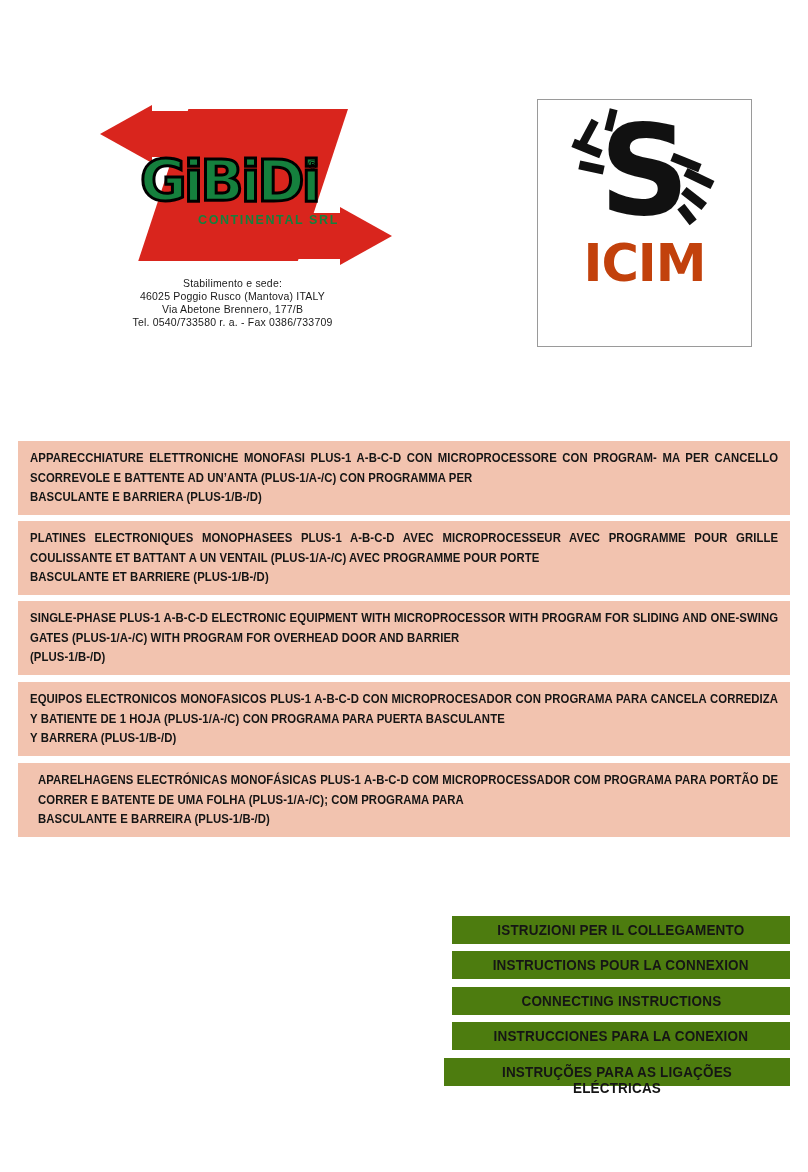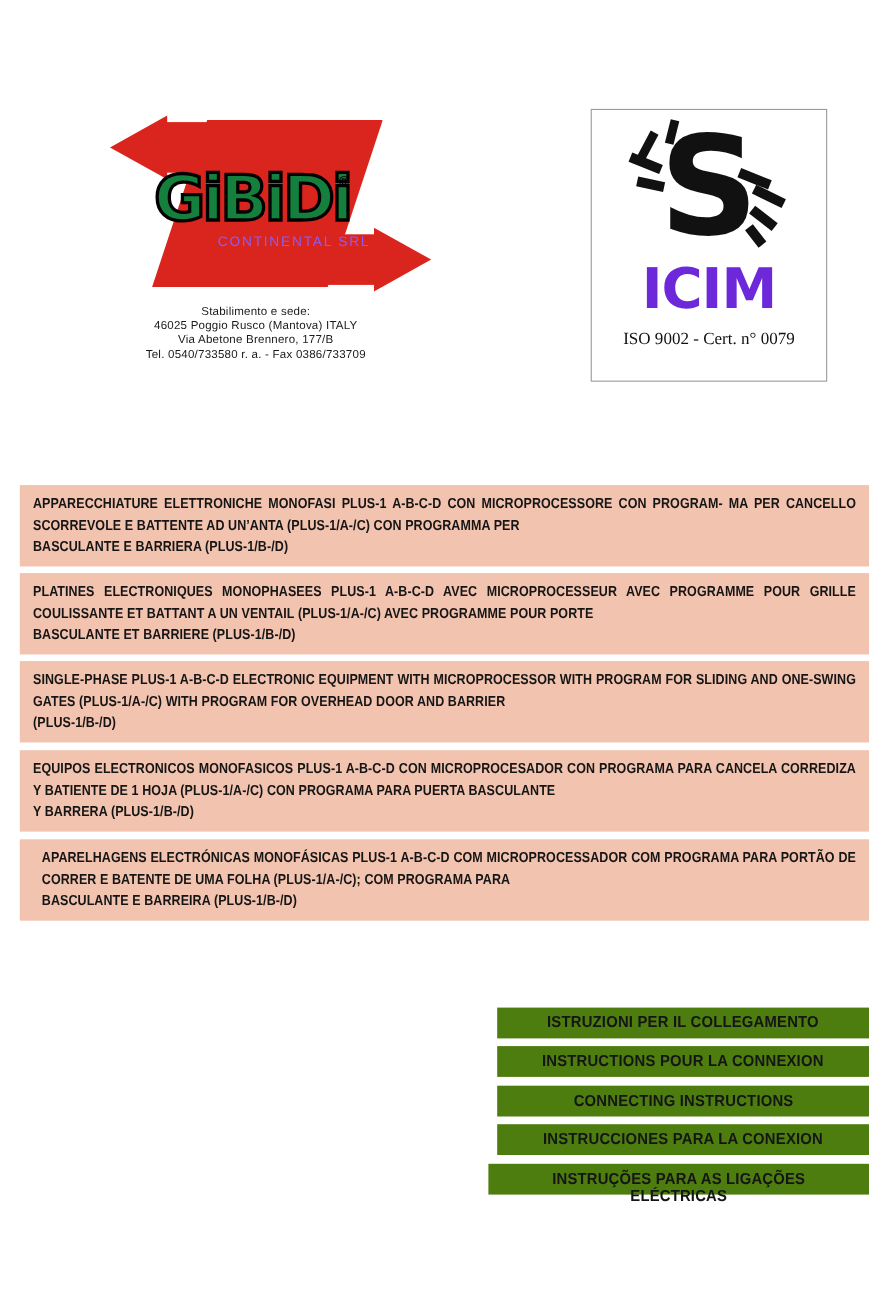--- a/index.html
+++ b/index.html
@@ -101,23 +101,23 @@
     font-size: 13px;
     color: #000;
     font-weight: bold;
   }
   #logo-subtitle {
     position: absolute;
     left: 98px;
     top: 108px;
     font-family: "Liberation Sans", sans-serif;
     font-size: 12.5px;
-    font-weight: normal;
+    font-weight: bold;
     letter-spacing: 1.6px;
-    color: #8b5cf6;
+    color: #15803d;
     white-space: nowrap;
   }
   #company-address {
     position: absolute;
     left: 0;
     top: 172px;
     width: 265px;
     text-align: center;
     font-family: "Liberation Sans", sans-serif;
     font-size: 10.5px;
@@ -162,21 +162,21 @@
   #icim-text {
     position: absolute;
     left: 0;
     top: 136px;
     width: 213px;
     text-align: center;
     font-family: "DejaVu Sans", sans-serif;
     font-weight: bold;
     font-size: 51px;
     line-height: 56px;
-    color: #6d28d9;
+    color: #c2410c;
     letter-spacing: -1px;
   }
   #icim-iso {
     position: absolute;
     left: 0;
     top: 200px;
     width: 213px;
     text-align: center;
     font-family: "Liberation Serif", serif;
     font-size: 15.5px;
@@ -272,21 +272,20 @@
       <div class="ray" style="left:69px;  top:3px;   width:8px;  height:22px; transform:rotate(14deg);"></div>
       <div class="ray" style="left:34px;  top:38px;  width:30px; height:9px;  transform:rotate(22deg);"></div>
       <div class="ray" style="left:41px;  top:57px;  width:25px; height:9px;  transform:rotate(12deg);"></div>
       <div class="ray" style="left:133px; top:52px;  width:30px; height:9px;  transform:rotate(22deg);"></div>
       <div class="ray" style="left:146px; top:68px;  width:30px; height:9px;  transform:rotate(26deg);"></div>
       <div class="ray" style="left:143px; top:88px;  width:26px; height:9px;  transform:rotate(38deg);"></div>
       <div class="ray" style="left:139px; top:104px; width:20px; height:9px;  transform:rotate(52deg);"></div>
       <div id="icim-s">S</div>
     </div>
     <div id="icim-text">ICIM</div>
-    <div id="icim-iso">ISO 9002 - Cert. n° 0079</div>
   </div>
 </div>
 
 <div class="banner" id="banner-it">
   <p>
     <span>APPARECCHIATURE ELETTRONICHE MONOFASI PLUS-1 A-B-C-D CON MICROPROCESSORE CON PROGRAM-</span>
     <span>MA PER CANCELLO SCORREVOLE E BATTENTE AD UN’ANTA (PLUS-1/A-/C) CON PROGRAMMA PER</span>
     <span class="lastline">BASCULANTE E BARRIERA (PLUS-1/B-/D)</span>
   </p>
 </div>

